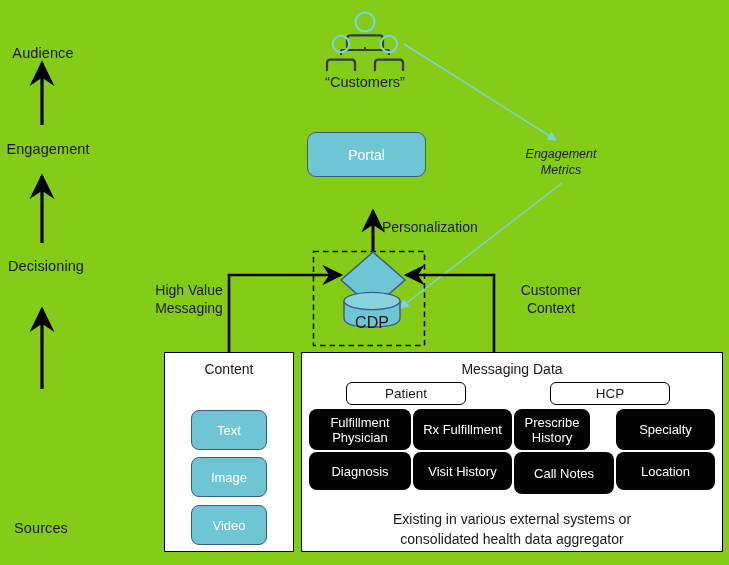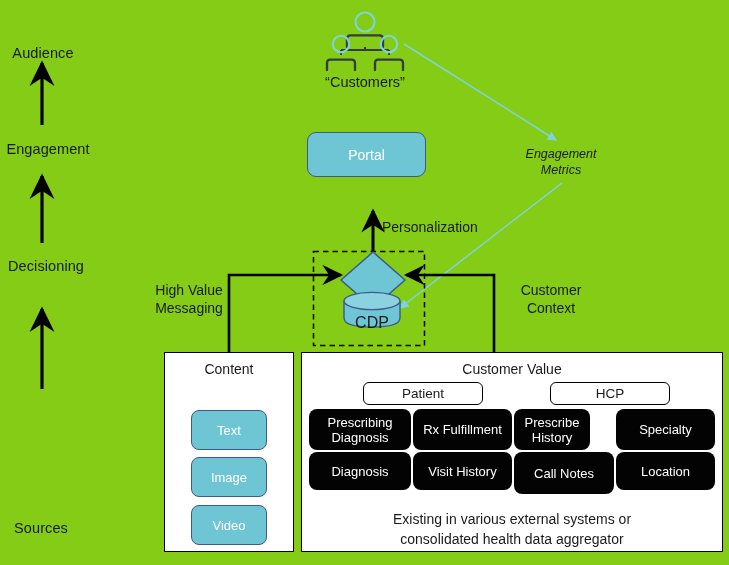--- a/index.html
+++ b/index.html
@@ -242,32 +242,32 @@
     <span>Text</span>
   </div>
   <div class="teal-box small" style="left:191px;top:457px;width:76px;height:40px;">
     <span>Image</span>
   </div>
   <div class="teal-box small" style="left:191px;top:505px;width:76px;height:40px;">
     <span>Video</span>
   </div>
 
   <div class="outline-box" style="left:301px;top:352px;width:422px;height:200px;">
-    <div class="box-title">Customer Value</div>
-  </div>
-
-  <div class="pill" style="left:363px;top:382px;width:120px;height:23px;">
+    <div class="box-title">Messaging Data</div>
+  </div>
+
+  <div class="pill" style="left:346px;top:382px;width:120px;height:23px;">
     <span>Patient</span>
   </div>
   <div class="pill" style="left:550px;top:382px;width:120px;height:23px;">
     <span>HCP</span>
   </div>
 
   <div class="chip" style="left:309px;top:409px;width:102px;height:41px;">
-    <span>Prescribing Diagnosis</span>
+    <span>Fulfillment Physician</span>
   </div>
   <div class="chip" style="left:413px;top:409px;width:99px;height:41px;">
     <span>Rx Fulfillment</span>
   </div>
   <div class="chip" style="left:514px;top:409px;width:76px;height:41px;">
     <span>Prescribe History</span>
   </div>
   <div class="chip" style="left:616px;top:409px;width:99px;height:41px;">
     <span>Specialty</span>
   </div>

